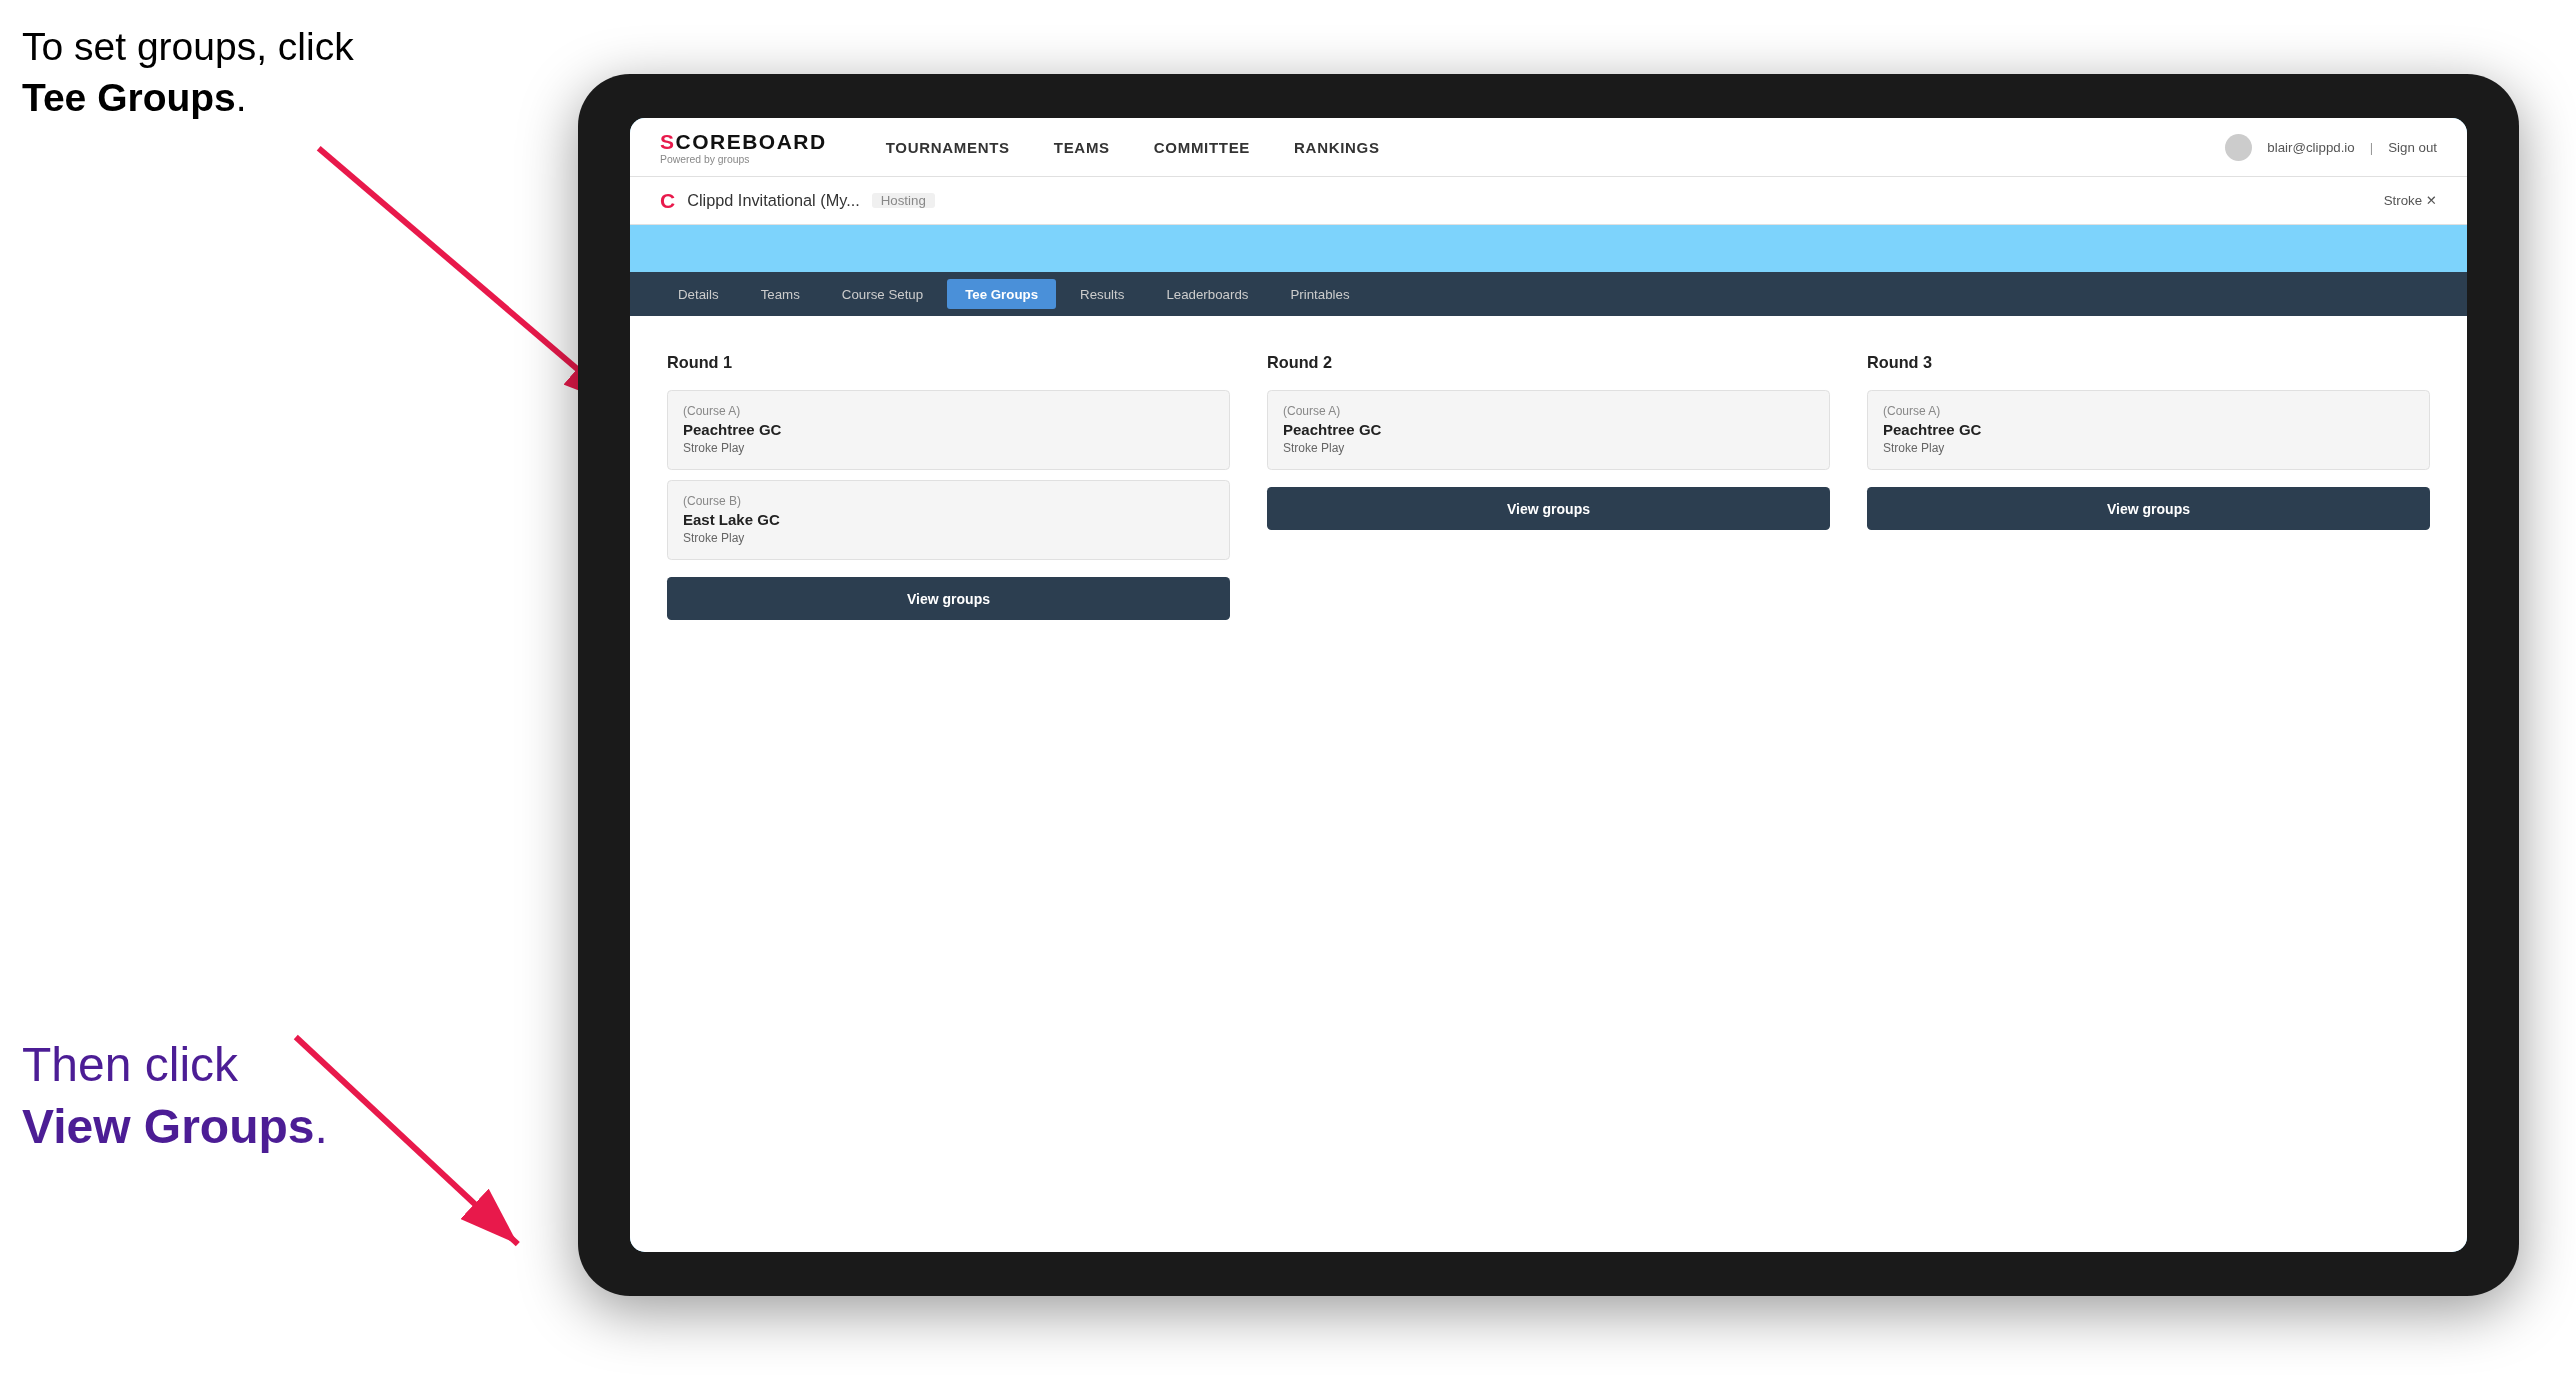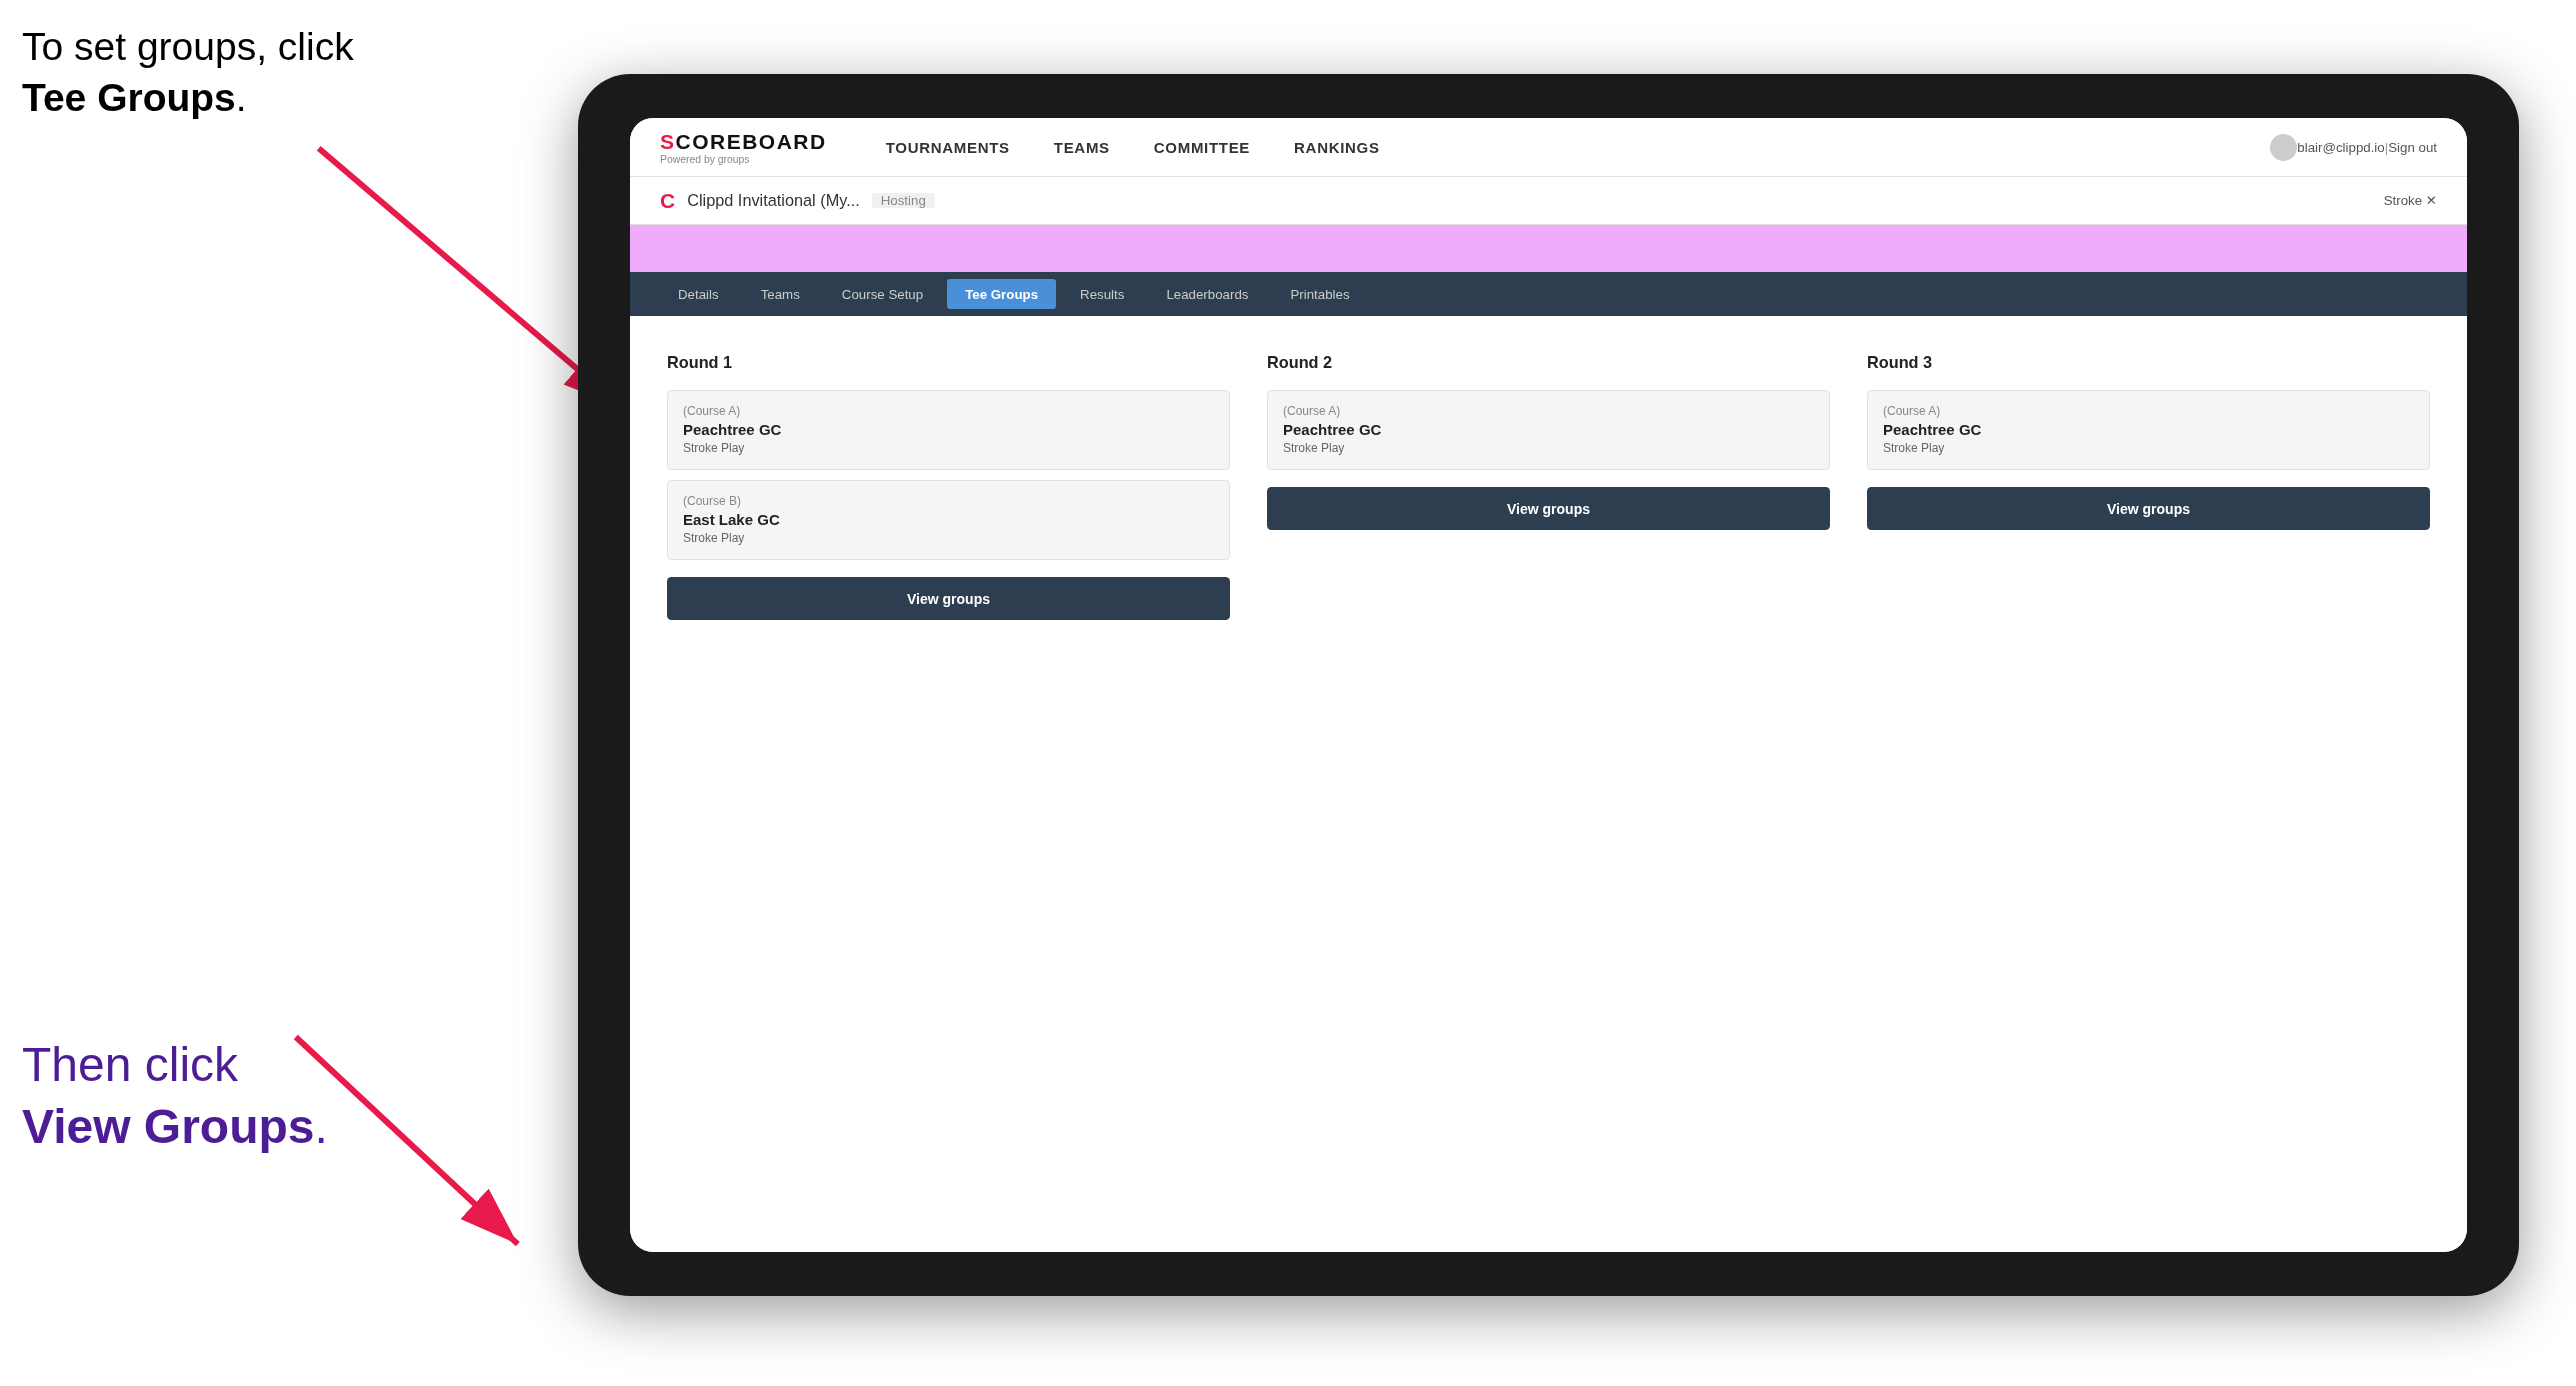--- a/index.html
+++ b/index.html
@@ -66,22 +66,22 @@
       border-radius: 52px;
       box-shadow: 0 15px 59px rgba(0,0,0,0.4);
       display: flex;
       align-items: center;
       justify-content: center;
     }
 
     .tablet-screen {
       width: 1837px;
       height: 1134px;
-      background: #f0abfc;
-      border-radius: 23px;
+      background: #7dd3fc;
+      border-radius: 15px;
       overflow: hidden;
       display: flex;
       flex-direction: column;
     }
 
     
     .top-nav {
       background: #ffffff;
       border-bottom: 0.7px solid #e0e0e0;
       padding: 0 30px;
@@ -121,20 +121,21 @@
       text-transform: uppercase;
       letter-spacing: 0.7px;
       cursor: pointer;
       padding: 6px 0;
     }
 
     .nav-right {
       margin-left: auto;
       display: flex;
       align-items: center;
+      gap: 15px;
       font-size: 13.3px;
       color: #555;
     }
 
     .user-avatar {
       width: 27px;
       height: 27px;
       border-radius: 50%;
       background: #ccc;
     }

